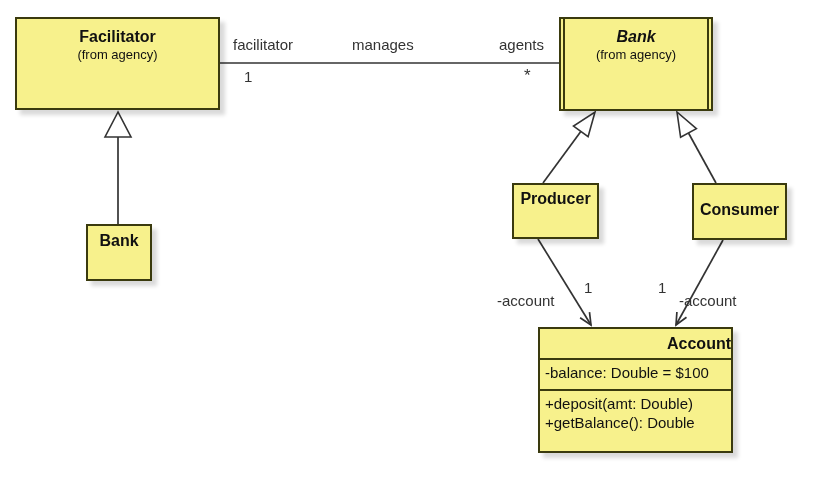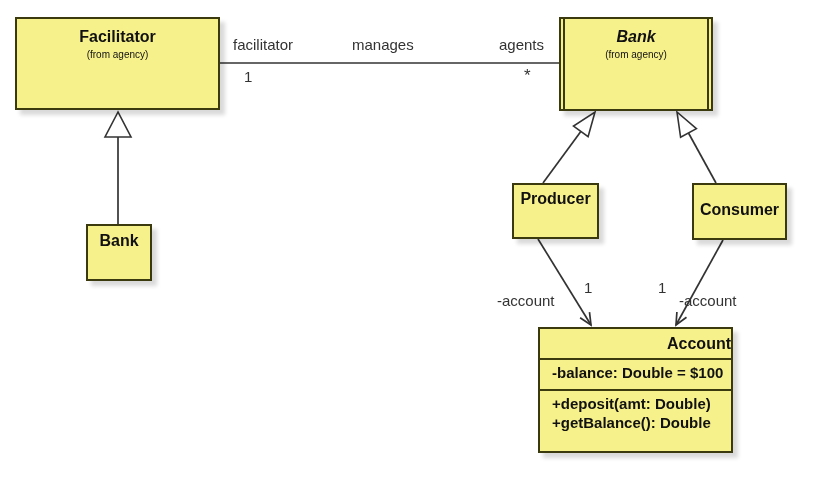--- a/index.html
+++ b/index.html
@@ -46,21 +46,21 @@
     color: var(--text);
   }
   .class-name {
     font-weight: bold;
     font-size: 16px;
     text-align: center;
     line-height: 18px;
     color: var(--text);
   }
   .class-pkg {
-    font-size: 10px;
+    font-size: 13px;
     text-align: center;
     line-height: 17px;
     color: var(--text);
   }
   .italic { font-style: italic; }
 
   .active-bar {
     position: absolute;
     top: 0; bottom: 0;
     width: 2px;
@@ -77,23 +77,22 @@
   #account     { left: 538px; top: 327px; width: 195px; height: 126px; padding: 0; }
 
   #account .compartment-title {
     height: 29px;
     display: flex; align-items: center; justify-content: flex-end;
   }
   #account .compartment {
     border-top: 2px solid var(--class-border);
     font-size: 15px;
     line-height: 19px;
-    padding: 3px 4px 3px 12px;
+    padding: 3px 4px 3px 5px;
     color: var(--text);
-    font-weight: bold;
   }
   #account .compartment.attrs { height: 31px; }
   #account .compartment.ops   { height: 74px; }
 
   .edge-label {
     position: absolute;
     font-size: 15px;
     color: var(--label-text);
     white-space: nowrap;
   }

